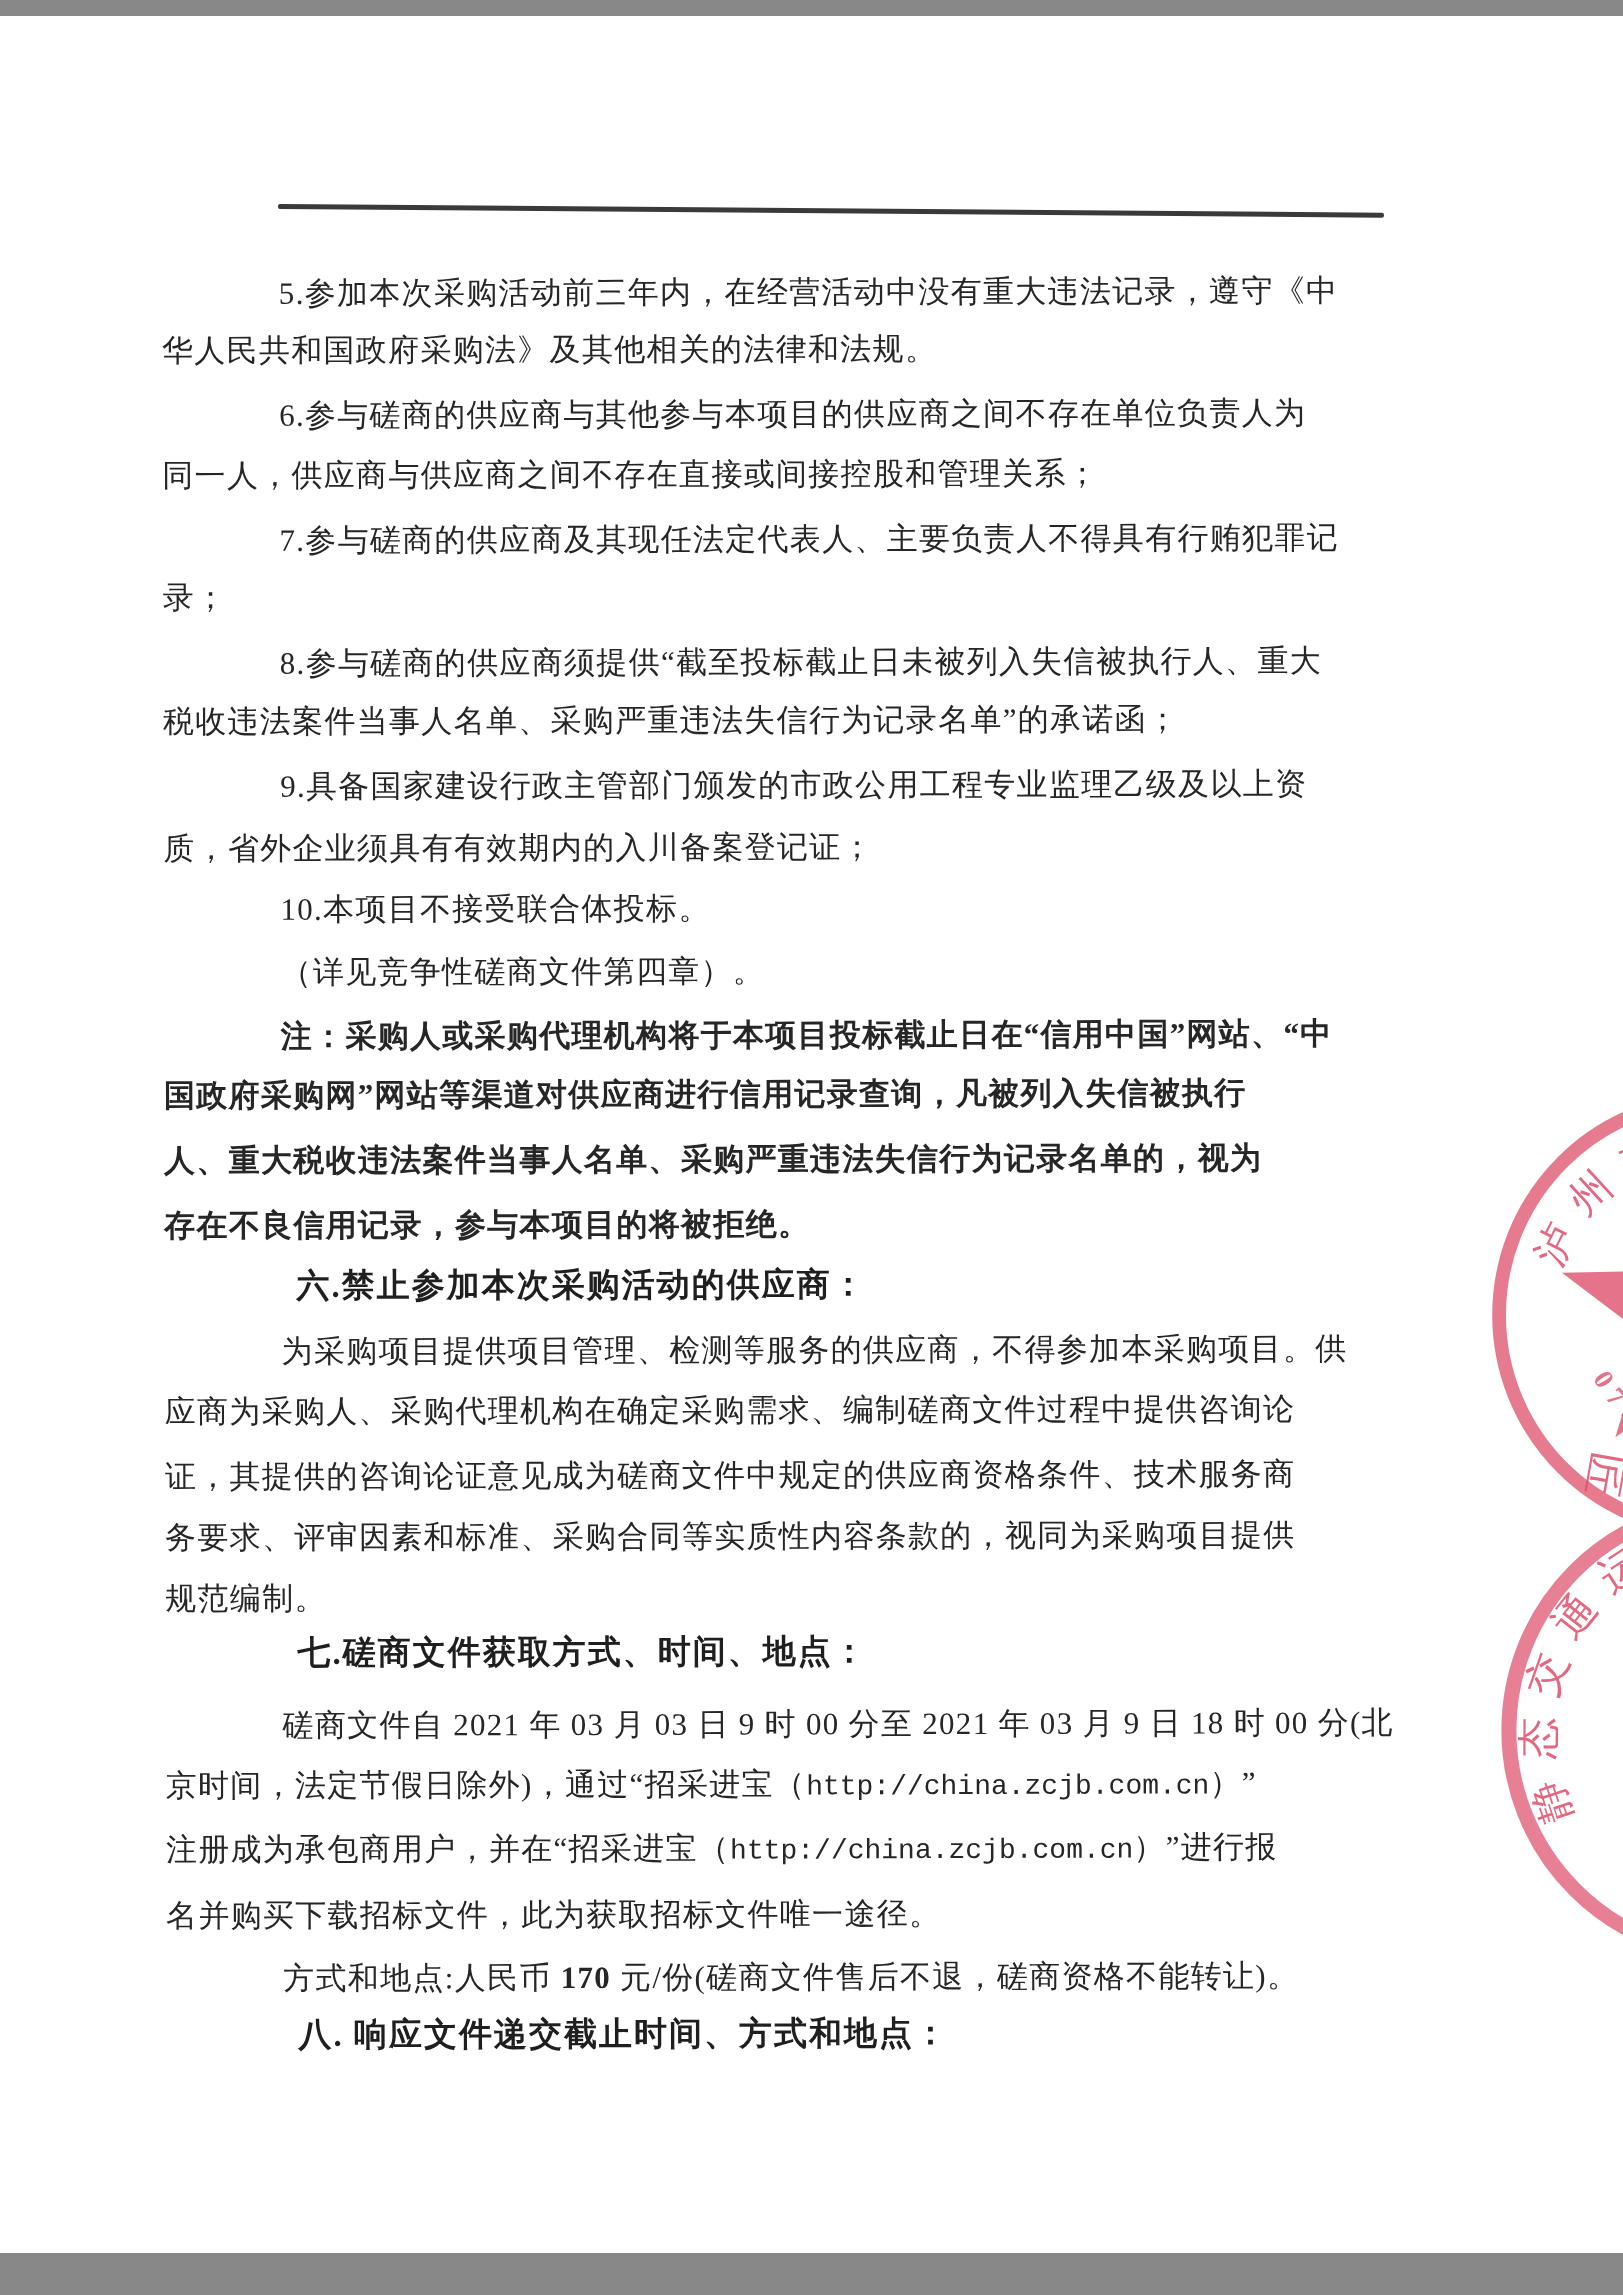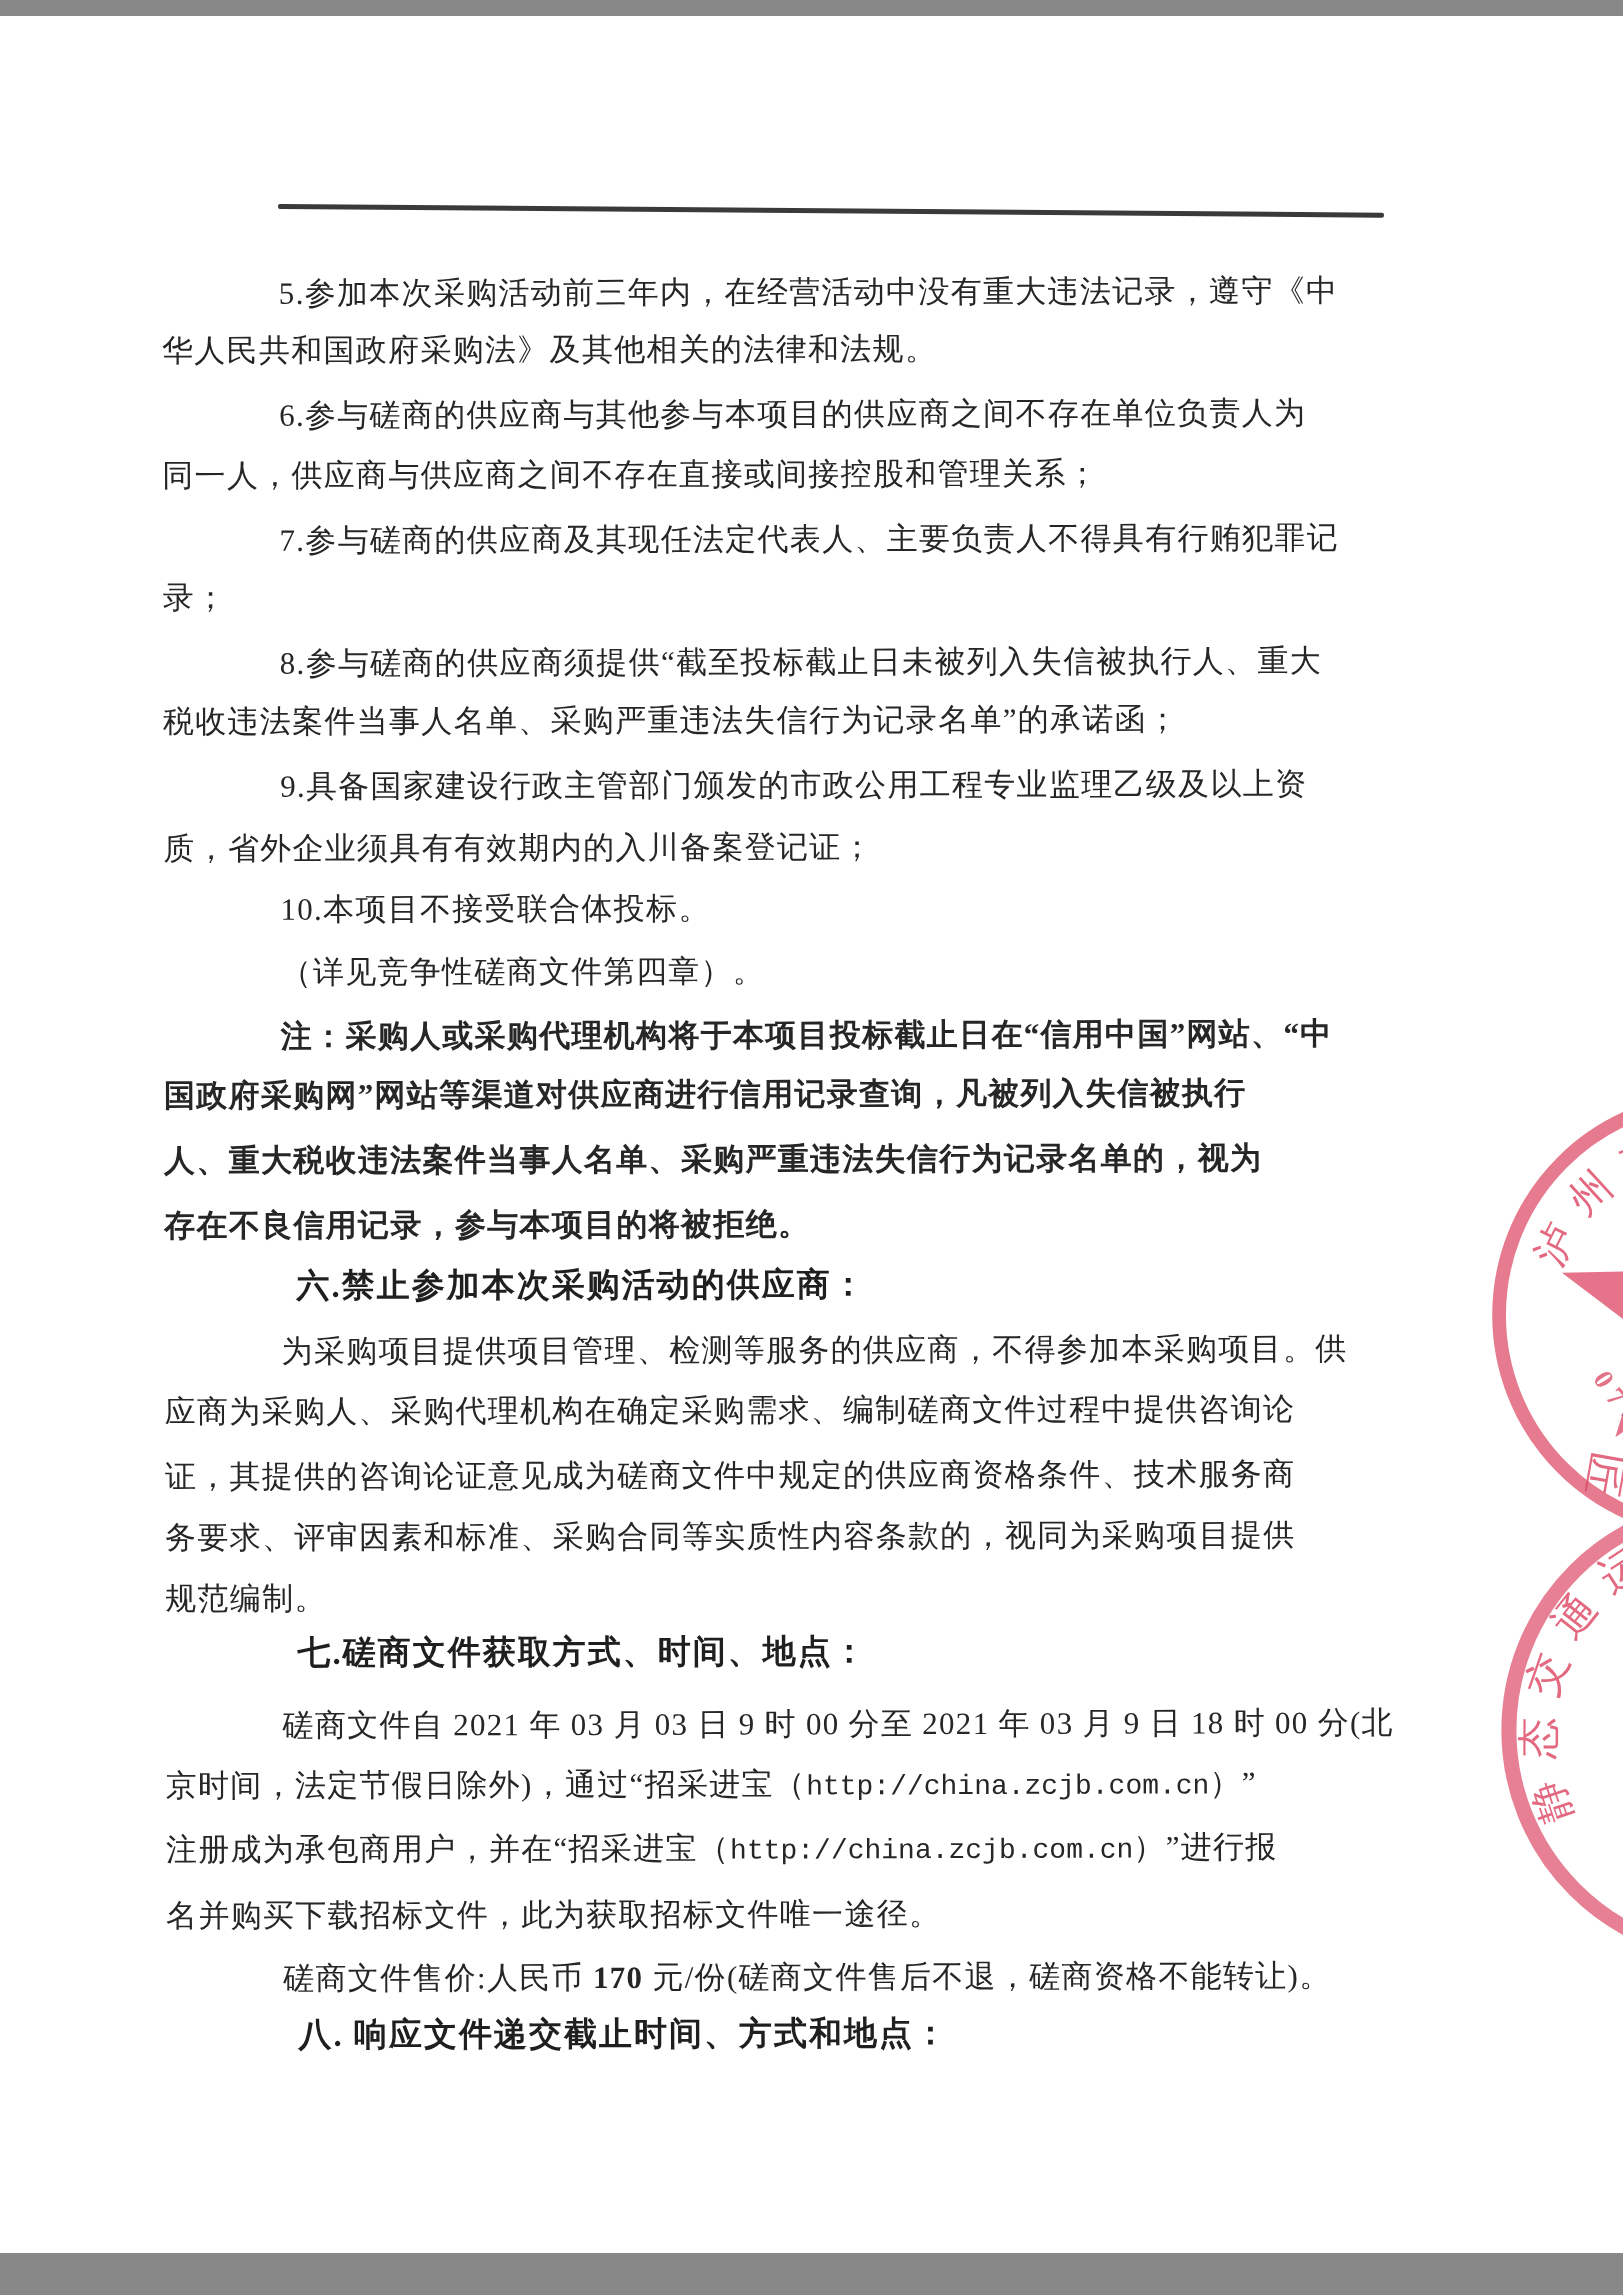--- a/index.html
+++ b/index.html
@@ -67,21 +67,21 @@
     <div class="line" style="top:1445px">证，其提供的咨询论证意见成为磋商文件中规定的供应商资格条件、技术服务商</div>
     <div class="line" style="top:1506px">务要求、评审因素和标准、采购合同等实质性内容条款的，视同为采购项目提供</div>
     <div class="line" style="top:1567px">规范编制。</div>
 
     <div class="line heading" style="top:1621px">七.磋商文件获取方式、时间、地点：</div>
 
     <div class="line ind" style="top:1694px">磋商文件自 2021 年 03 月 03 日 9 时 00 分至 2021 年 03 月 9 日 18 时 00 分(北</div>
     <div class="line" style="top:1754px"><span>京时间，法定节假日除外)，通过“招采进宝（</span><span class="mono">http://china.zcjb.com.cn</span><span>）”</span></div>
     <div class="line" style="top:1818px"><span>注册成为承包商用户，并在“招采进宝（</span><span class="mono">http://china.zcjb.com.cn</span><span>）”进行报</span></div>
     <div class="line" style="top:1884px">名并购买下载招标文件，此为获取招标文件唯一途径。</div>
-    <div class="line ind" style="top:1947px"><span>磋商文件售价:人民币 </span><span class="bold">170</span><span> 元/份(磋商文件售后不退，磋商资格不能转让)。</span></div>
+    <div class="line ind" style="top:1947px"><span>方式和地点:人民币 </span><span class="bold">170</span><span> 元/份(磋商文件售后不退，磋商资格不能转让)。</span></div>
 
     <div class="line heading" style="top:2003px">八. 响应文件递交截止时间、方式和地点：</div>
   </div>
 
   <svg class="seal" style="left:1486px;top:1070px" width="458" height="458" viewBox="0 0 700 700">
     <defs>
       <path id="s1-arc" d="M 350 595 A 245 245 0 1 1 350 105 A 245 245 0 1 1 350 595"></path>
       <path id="s1-num" d="M 140 350 A 210 210 0 0 0 560 350"></path>
     </defs>
     <circle cx="350" cy="350" r="330" fill="none" stroke="#df5670" stroke-width="21" opacity="0.78"></circle>

